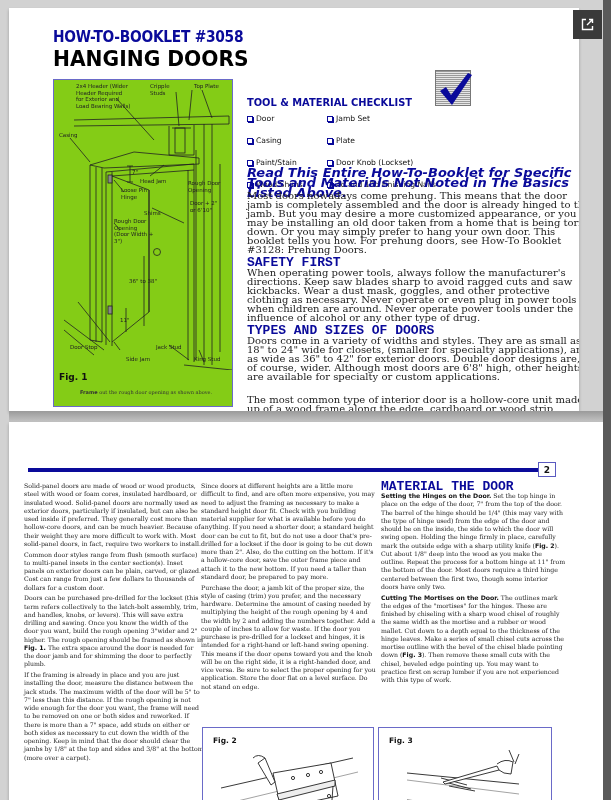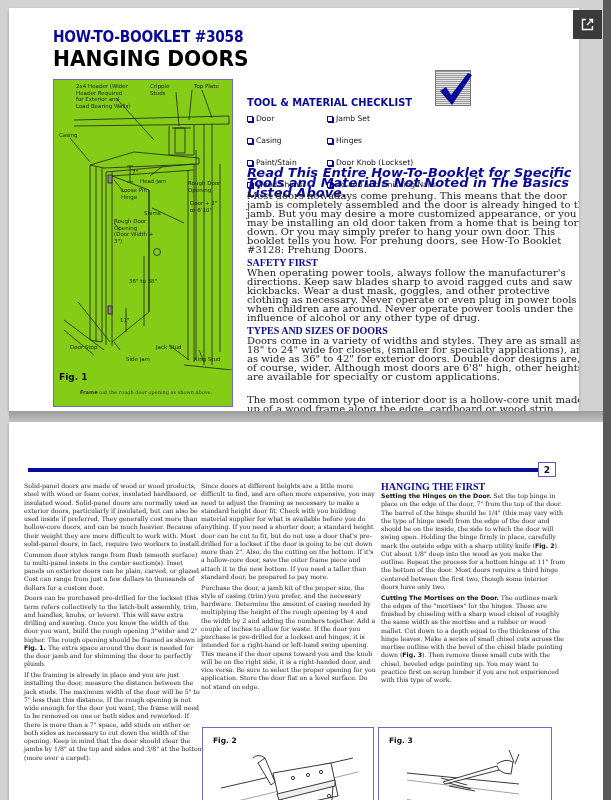--- a/index.html
+++ b/index.html
@@ -28,21 +28,21 @@
 
   .checklist-title { position: absolute; left: 238px; top: 88px; font-family: "DejaVu Sans", sans-serif; font-weight: bold; font-size: 10.5px; color: #0a0a9a; transform: scaleX(0.94); transform-origin: left; }
   .checklist { position: absolute; left: 238px; top: 106px; display: grid; grid-template-columns: 80px 150px; row-gap: 12px; font-family: "DejaVu Sans", sans-serif; font-size: 7.6px; line-height: 10px; color: #111; }
   .checklist .item { display: flex; align-items: center; gap: 3px; white-space: nowrap; }
   .box { display: inline-block; width: 6px; height: 6px; border: 1px solid #0a0a9a; background: #fff; box-shadow: 1px 1px 0 #0a0a9a; }
 
   .note { position: absolute; left: 238px; top: 160px; width: 350px; font-family: "DejaVu Sans", sans-serif; font-weight: bold; font-style: italic; font-size: 13px; line-height: 10px; color: #0a0a9a; }
 
   .body-p { font-size: 10px; line-height: 9px; color: #222; text-align: left; }
   .p1-col { position: absolute; left: 238px; top: 183px; width: 345px; }
-  .h2 { font-family: Liberation Serif, serif; font-weight: bold; font-size: 10px; color: #0a0a9a; line-height: 10px; margin-top: 4px; }
+  .h2 { font-family: Liberation Mono, monospace; font-weight: bold; font-size: 13px; color: #0a0a9a; line-height: 10px; margin-top: 4px; }
   .p1-col .body-p + .body-p { margin-top: 14px; }
 
   .rule { position: absolute; left: 19px; top: 46px; width: 510px; height: 4px; background: #0a0a9a; }
   .pageno { position: absolute; left: 529px; top: 40px; width: 18px; height: 15px; border: 1.2px solid #5a5ac0; background: #fff; font-family: "DejaVu Sans", sans-serif; font-weight: bold; font-size: 9px; display: flex; align-items: center; justify-content: center; color: #111; }
 
   .col { position: absolute; top: 60px; }
   .colA { left: 15px; width: 180px; }
   .colB { left: 192px; width: 175px; }
   .colC { left: 372px; width: 185px; }
   .col .body-p { font-size: 6.2px; line-height: 8.25px; }
@@ -145,21 +145,21 @@
       <div class="item">
           <span class="box"></span>
           <span>Jamb Set</span>
         </div>
       <div class="item">
           <span class="box"></span>
           <span>Casing</span>
         </div>
       <div class="item">
           <span class="box"></span>
-          <span>Hinges</span>
+          <span>Plate</span>
         </div>
       <div class="item">
           <span class="box"></span>
           <span>Paint/Stain</span>
         </div>
       <div class="item">
           <span class="box"></span>
           <span>Door Knob (Lockset)</span>
         </div>
       <div class="item">
@@ -196,21 +196,21 @@
       <p class="body-p"><span>Doors can be purchased pre-drilled for the lockset (this term refers collectively to the latch-bolt assembly, trim, and handles, knobs, or levers). This will save extra drilling and sawing. Once you know the width of the door you want, build the rough opening 3"wider and 2" higher. The rough opening should be framed as shown in </span><span class="figref">Fig. 1.</span><span> The extra space around the door is needed for the door jamb and for shimming the door to perfectly plumb.</span></p>
       <p class="body-p">If the framing is already in place and you are just installing the door, measure the distance between the jack studs. The maximum width of the door will be 5" to 7" less than this distance. If the rough opening is not wide enough for the door you want, the frame will need to be removed on one or both sides and reworked. If there is more than a 7" space, add studs on either or both sides as necessary to cut down the width of the opening. Keep in mind that the door should clear the jambs by 1/8" at the top and sides and 3/8" at the bottom (more over a carpet).</p>
     </div>
 
     <div class="col colB">
       <p class="body-p">Since doors at different heights are a little more difficult to find, and are often more expensive, you may need to adjust the framing as necessary to make a standard height door fit. Check with you building material supplier for what is available before you do anything. If you need a shorter door, a standard height door can be cut to fit, but do not use a door that's pre-drilled for a lockset if the door is going to be cut down more than 2". Also, do the cutting on the bottom. If it's a hollow-core door, save the outer frame piece and attach it to the new bottom. If you need a taller than standard door, be prepared to pay more.</p>
       <p class="body-p">Purchase the door, a jamb kit of the proper size, the style of casing (trim) you prefer, and the necessary hardware. Determine the amount of casing needed by multiplying the height of the rough opening by 4 and the width by 2 and adding the numbers together. Add a couple of inches to allow for waste. If the door you purchase is pre-drilled for a lockset and hinges, it is intended for a right-hand or left-hand swing opening. This means if the door opens toward you and the knob will be on the right side, it is a right-handed door, and vice versa. Be sure to select the proper opening for you application. Store the door flat on a level surface. Do not stand on edge.</p>
     </div>
 
     <div class="col colC">
-      <div class="h2" style="margin-top:0">HANGING THE FIRST</div>
+      <div class="h2" style="margin-top:0">MATERIAL THE DOOR</div>
       <p class="body-p"><span class="lead">Setting the Hinges on the Door.</span><span> Set the top hinge in place on the edge of the door, 7" from the top of the door. The barrel of the hinge should be 1/4" (this may vary with the type of hinge used) from the edge of the door and should be on the inside, the side to which the door will swing open. Holding the hinge firmly in place, carefully mark the outside edge with a sharp utility knife (</span><span class="figref">Fig. 2</span><span>). Cut about 1/8" deep into the wood as you make the outline. Repeat the process for a bottom hinge at 11" from the bottom of the door. Most doors require a third hinge centered between the first two, though some interior doors have only two.</span></p>
       <p class="body-p"><span class="lead">Cutting The Mortises on the Door.</span><span> The outlines mark the edges of the "mortises" for the hinges. These are finished by chiseling with a sharp wood chisel of roughly the same width as the mortise and a rubber or wood mallet. Cut down to a depth equal to the thickness of the hinge leaves. Make a series of small chisel cuts across the mortise outline with the bevel of the chisel blade pointing down (</span><span class="figref">Fig. 3</span><span>). Then remove these small cuts with the chisel, beveled edge pointing up. You may want to practice first on scrap lumber if you are not experienced with this type of work.</span></p>
     </div>
 
     <div class="figbox fig2">
       <div class="fl">Fig. 2</div>
       <svg width="170" height="96" viewBox="0 0 170 96" style="position:absolute;left:0;top:0">
         <g stroke="#222" fill="none" stroke-width="0.9">
           <path d="M18 60 L150 30"></path>
           <path d="M22 76 L155 44" stroke="#999"></path>

